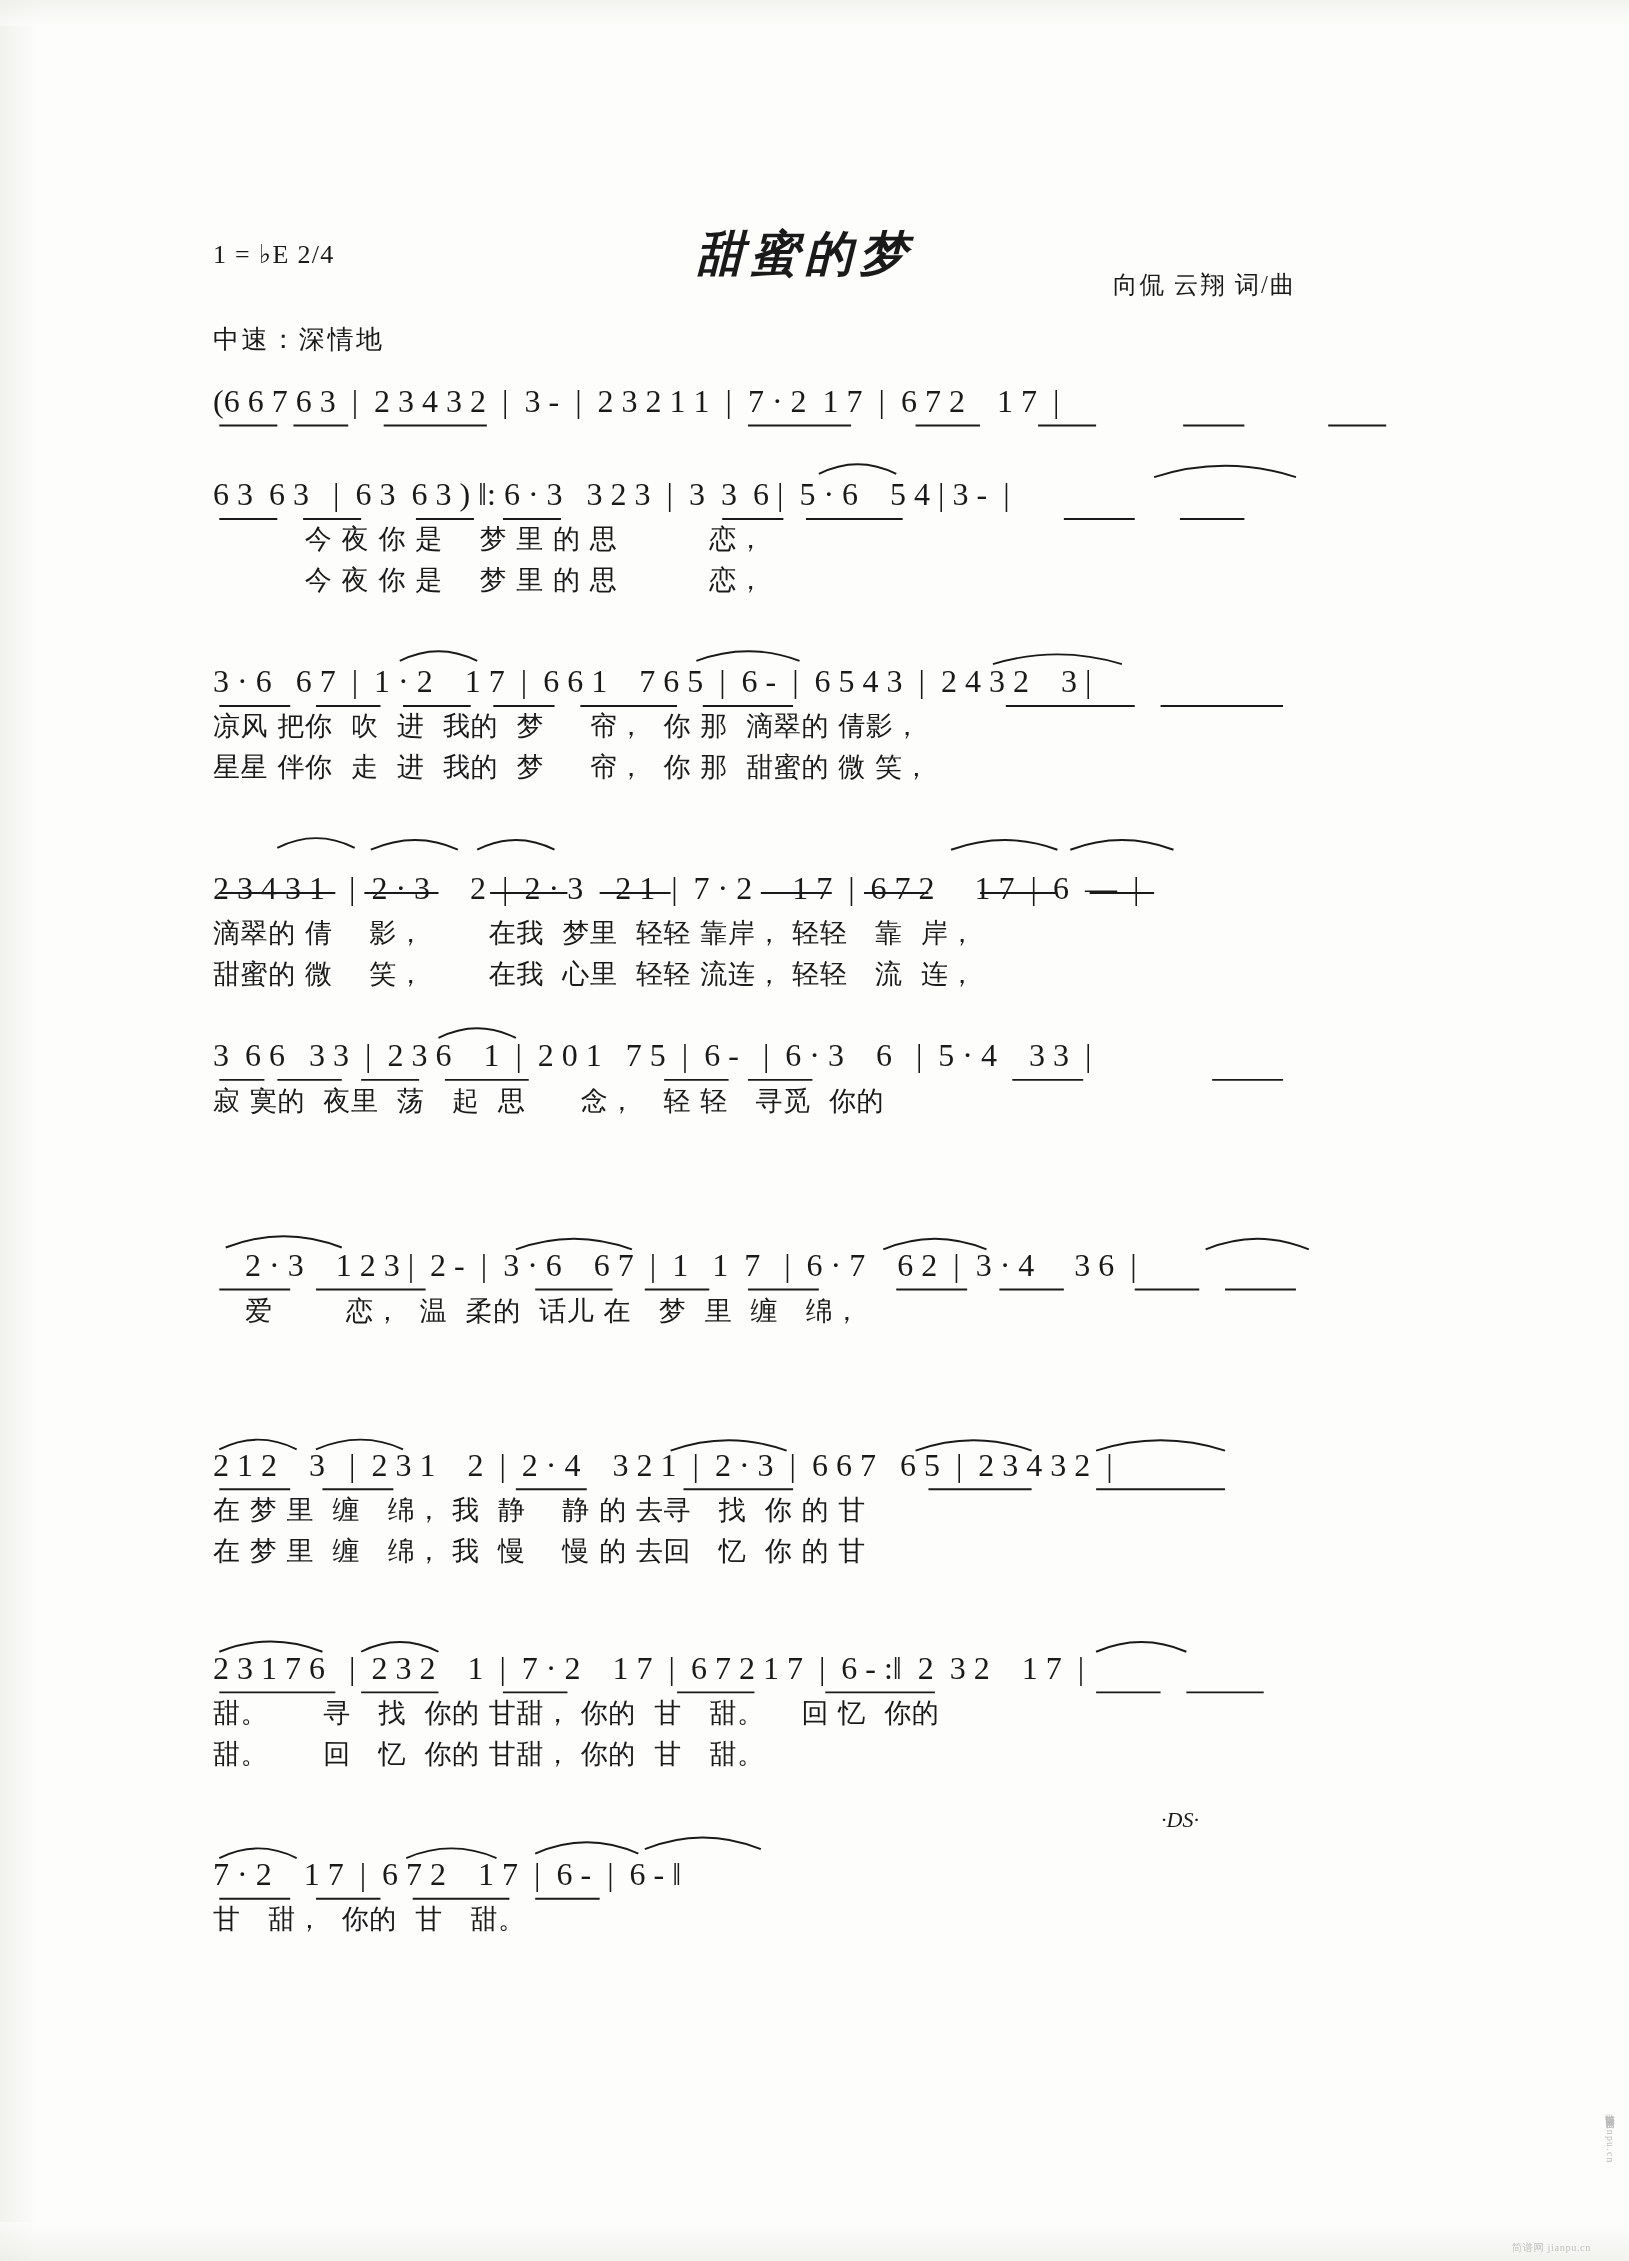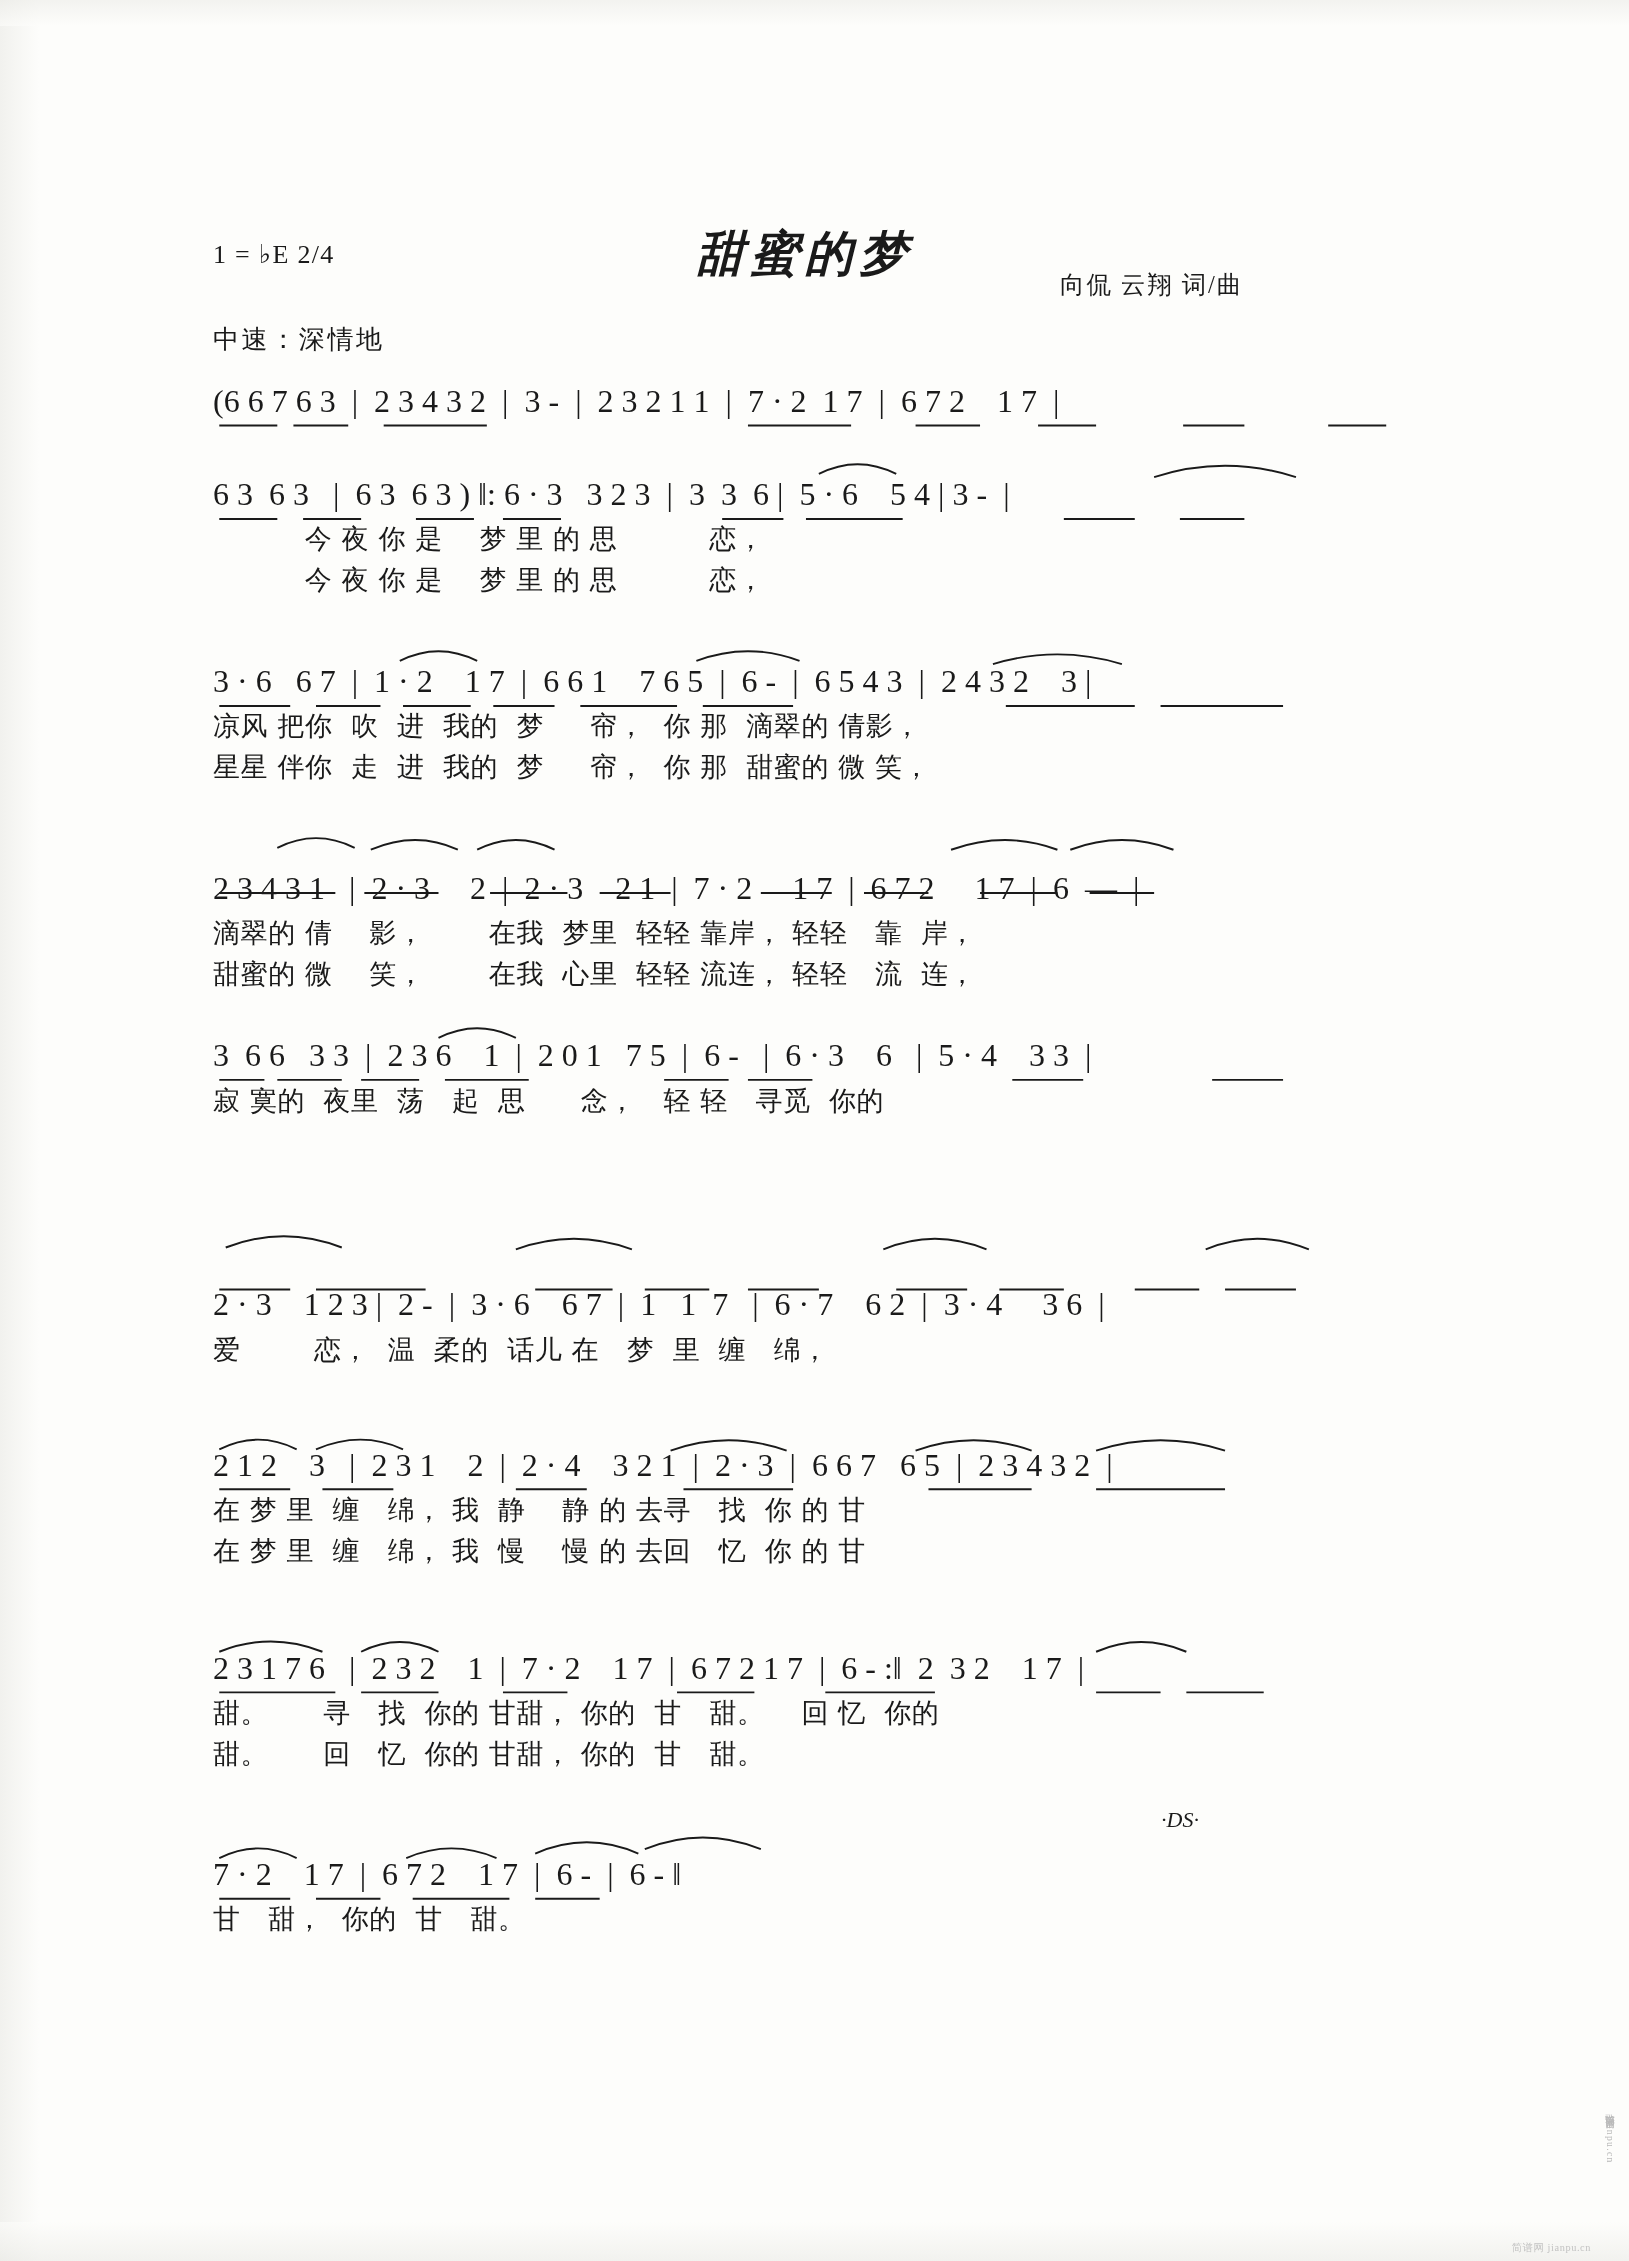--- a/index.html
+++ b/index.html
@@ -63,21 +63,21 @@
     position: absolute;
     left: 696px; top: 222px;
     font-size: 48px;
     font-family: "DejaVu Serif", serif;
     font-weight: bold;
     letter-spacing: 6.4px;
     font-style: italic;
   }
   .credits {
     position: absolute;
-    left: 1060px; top: 268px;
+    left: 1113px; top: 268px;
     font-size: 24.5px;
     letter-spacing: 1.9px;
   }
 
   
   .system {
     position: absolute;
     left: 213px;
     width: 1244px;
   }
@@ -159,21 +159,21 @@
     <div class="notes">2 3 4 3 1   |  2 · 3     2  |  2 · 3    2 1  |  7 · 2     1 7  |  6 7 2     1 7  |  6  —  |</div>
     <div class="lyric">滴翠的 倩    影，       在我  梦里  轻轻 靠岸， 轻轻   靠  岸，</div>
     <div class="lyric lyric2">甜蜜的 微    笑，       在我  心里  轻轻 流连， 轻轻   流  连，</div>
   </div>
 
   <div class="system" style="top: 1038px;">
     <div class="notes">3  6 6   3 3  |  2 3 6    1  |  2 0 1   7 5  |  6 -   |  6 · 3    6   |  5 · 4    3 3  |</div>
     <div class="lyric lyric2">寂 寞的  夜里  荡   起  思      念，   轻 轻   寻觅  你的</div>
   </div>
 
-  <div class="system" style="top: 1287px;">
+  <div class="system" style="top: 1248px; margin-left: 32px;">
     <div class="notes">2 · 3    1 2 3 |  2 -  |  3 · 6    6 7  |  1   1  7   |  6 · 7    6 2  |  3 · 4     3 6  |</div>
     <div class="lyric lyric2">爱        恋，  温  柔的  话儿 在   梦  里  缠   绵，</div>
   </div>
 
   <div class="system" style="top: 1448px;">
     <div class="notes">2 1 2    3   |  2 3 1    2  |  2 · 4    3 2 1  |  2 · 3  |  6 6 7   6 5  |  2 3 4 3 2  |</div>
     <div class="lyric">在 梦 里  缠   绵， 我  静    静 的 去寻   找  你 的 甘</div>
     <div class="lyric lyric2">在 梦 里  缠   绵， 我  慢    慢 的 去回   忆  你 的 甘</div>
   </div>
 

